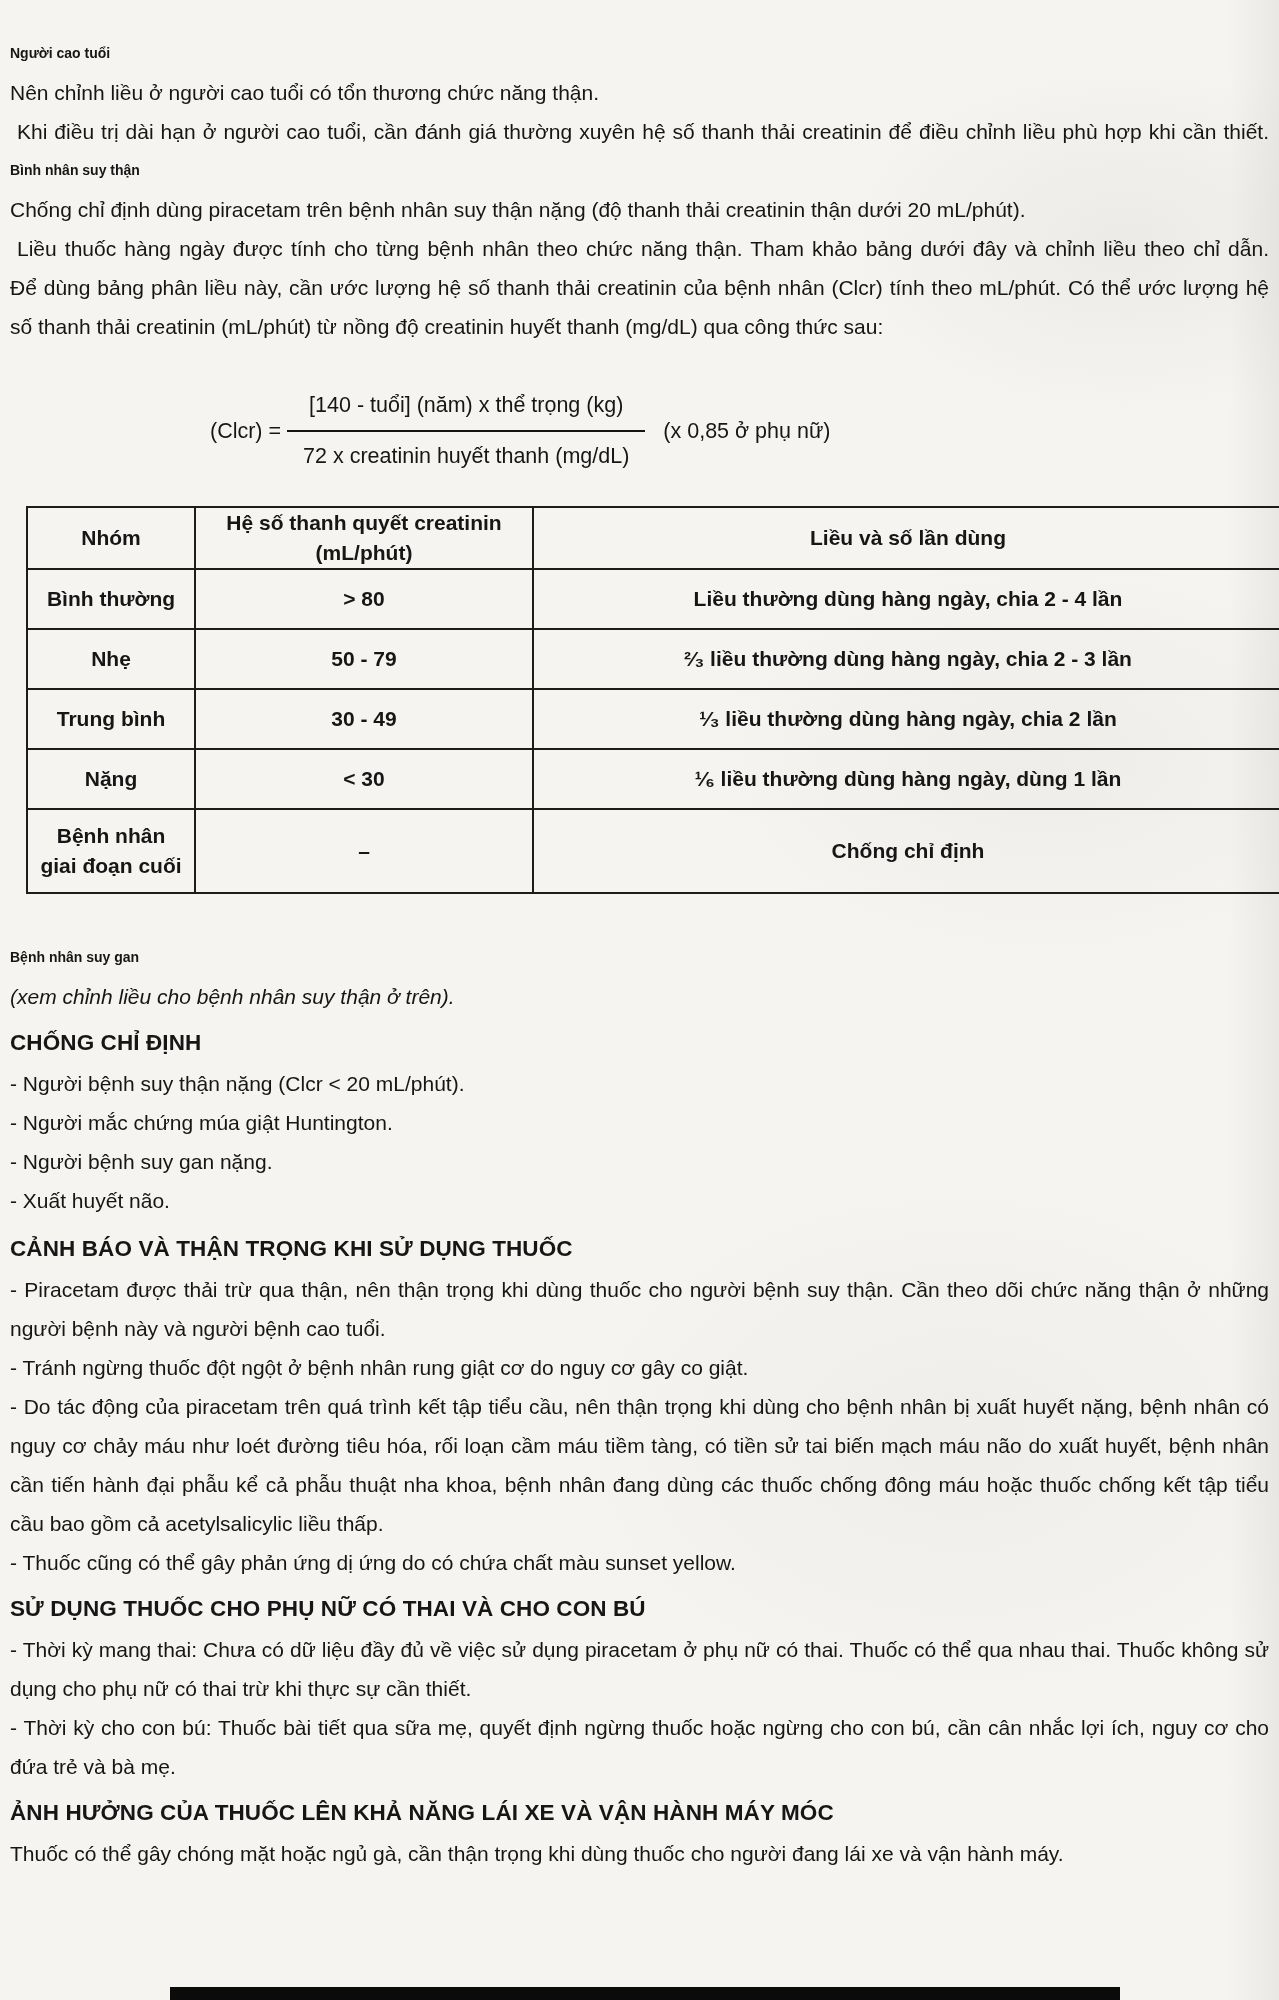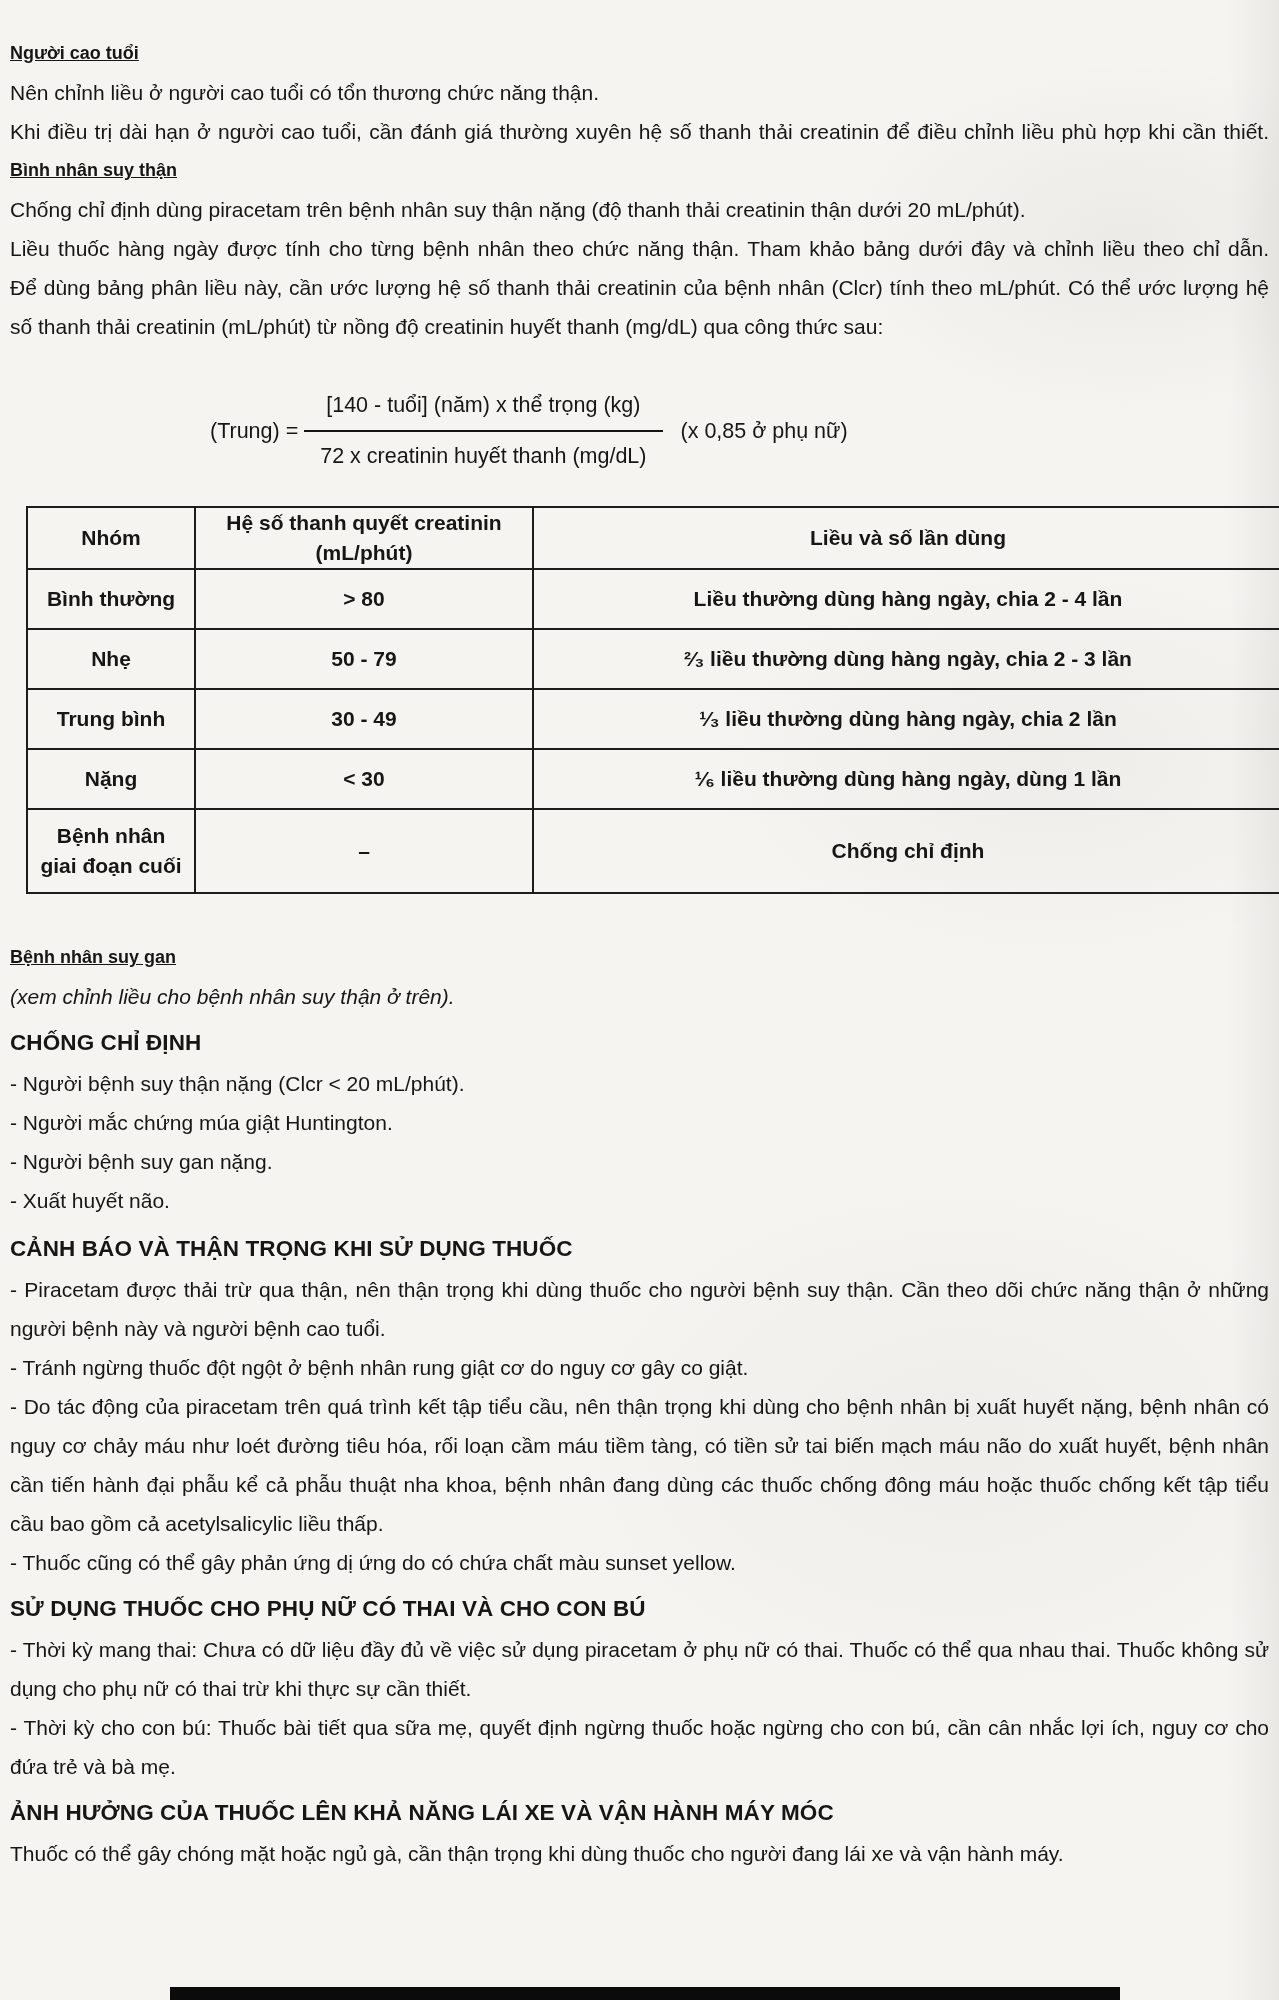--- a/index.html
+++ b/index.html
@@ -14,24 +14,24 @@
       radial-gradient(ellipse 500px 300px at 82% 38%, rgba(60,60,55,0.04), rgba(0,0,0,0) 70%),
       radial-gradient(ellipse 600px 400px at 75% 72%, rgba(60,60,55,0.035), rgba(0,0,0,0) 70%),
       linear-gradient(to right, rgba(0,0,0,0) 96%, rgba(0,0,0,0.05) 100%),
       #f5f4f1;
     color:#161616;
     font-family:"Liberation Sans","DejaVu Sans",sans-serif;
     font-size:21px; line-height:39px;
     overflow:hidden;
   }
   p, h2, h3 { margin:0; }
-  h3 { font-size:18px; font-weight:700; line-height:39px;text-decoration:underline; }
+  h3 { font-size:14px; font-weight:700; line-height:39px; }
   h2 { font-size:22.5px; font-weight:700; line-height:42px; letter-spacing:0.1px; }
   .just  { text-align:justify; }
-  .fjust { text-align:justify; text-align-last:justify; }
+  .fjust { text-align:justify; text-align-last:justify;margin-left:7px; }
   .italic { font-style:italic; }
   .mt-sm { margin-top:6px; }
   .mt-h2 { margin-top:8px; }
 
   
   .formula { display:flex; align-items:center; margin:40px 0 30px 200px; font-size:21.5px; }
   .formula .lhs { margin-right:6px; }
   .frac { display:inline-block; text-align:center; }
   .frac .num { padding:0 16px 5px 16px; }
   .frac .den { border-top:2.5px solid #141414; padding:5px 16px 0 16px; }
@@ -69,21 +69,21 @@
   <h3>Người cao tuổi</h3>
   <p>Nên chỉnh liều ở người cao tuổi có tổn thương chức năng thận.</p>
   <p class="fjust">Khi điều trị dài hạn ở người cao tuổi, cần đánh giá thường xuyên hệ số thanh thải creatinin để điều chỉnh liều phù hợp khi cần thiết.</p>
 
   <h3>Bình nhân suy thận</h3>
   <p>Chống chỉ định dùng piracetam trên bệnh nhân suy thận nặng (độ thanh thải creatinin thận dưới 20 mL/phút).</p>
   <p class="fjust">Liều thuốc hàng ngày được tính cho từng bệnh nhân theo chức năng thận. Tham khảo bảng dưới đây và chỉnh liều theo chỉ dẫn.</p>
   <p class="just">Để dùng bảng phân liều này, cần ước lượng hệ số thanh thải creatinin của bệnh nhân (Clcr) tính theo mL/phút. Có thể ước lượng hệ số thanh thải creatinin (mL/phút) từ nồng độ creatinin huyết thanh (mg/dL) qua công thức sau:</p>
 
   <div class="formula">
-    <span class="lhs">(Trung) =</span>
+    <span class="lhs">(Clcr) =</span>
     <span class="frac">
       <span class="num" style="display:block">[140 - tuổi] (năm) x thể trọng (kg)</span>
       <span class="den" style="display:block">72 x creatinin huyết thanh (mg/dL)</span>
     </span>
     <span class="suffix">(x 0,85 ở phụ nữ)</span>
   </div>
 
   <table class="dose">
     <colgroup>
         <col class="col-g">

